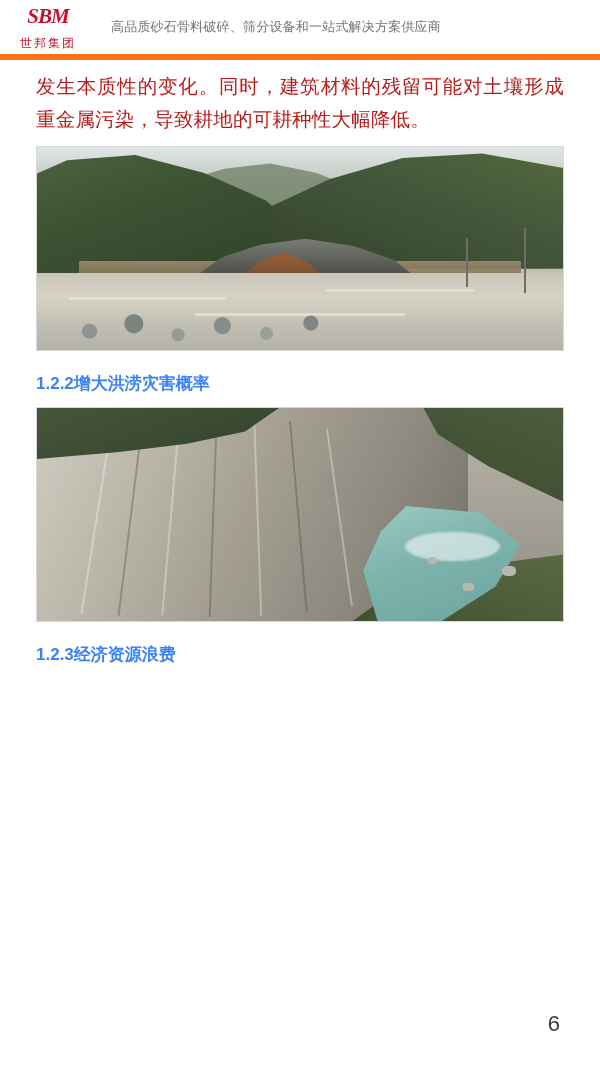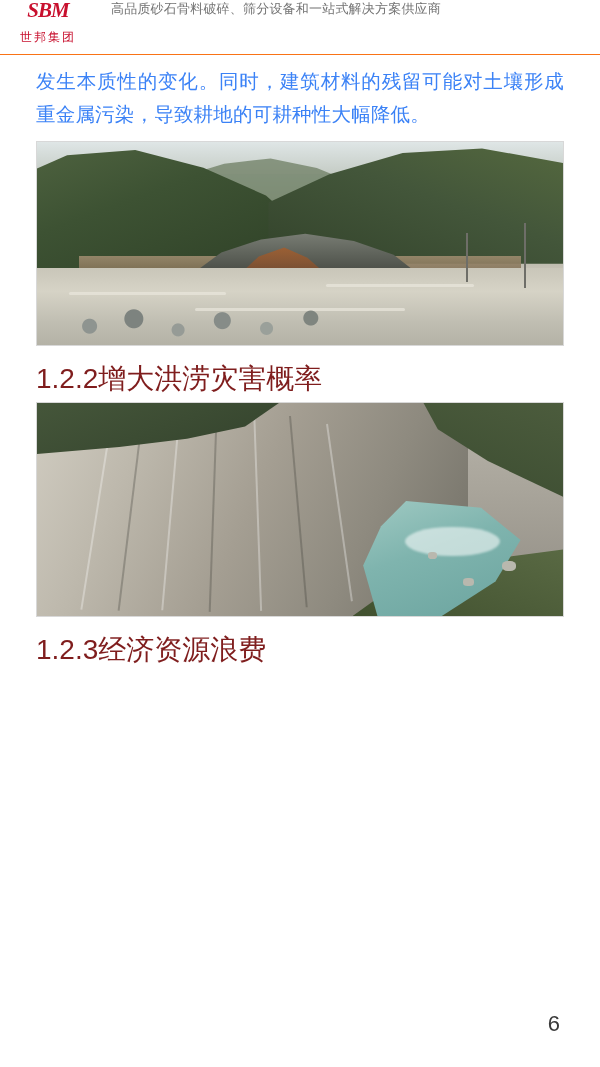--- a/index.html
+++ b/index.html
@@ -13,22 +13,22 @@
     font-family: "Liberation Sans", "DejaVu Sans", sans-serif;
     color: #231f20;
     position: relative;
     overflow: hidden;
   }
 
   
   .header {
     height: 54px;
     display: flex;
-    align-items: flex-start;
-    border-bottom: 1px solid #f97316;
+    align-items: center;
+    border-bottom: 6px solid #f97316;
   }
   .logo-zone {
     width: 96px;
     display: flex;
     flex-direction: column;
     align-items: center;
     justify-content: center;
     flex: none;
   }
   .logo-mark {
@@ -64,29 +64,29 @@
 
   
   .content {
     padding: 10px 36px 0 36px;
     box-sizing: border-box;
   }
   p.body-text {
     margin: 0 0 10px 0;
     font-size: 19.5px;
     line-height: 33px;
-    color: #3b82f6;
+    color: #b91c1c;
     text-align: justify;
     letter-spacing: .2px;
   }
   h2.section-heading {
     margin: 18px 0 8px 0;
-    font-size: 28px;
-    font-weight: normal;
-    color: #7f1d1d;
+    font-size: 17px;
+    font-weight: bold;
+    color: #3b82f6;
     line-height: 30px;
   }
 
   
   .figure {
     width: 528px;
     height: 205px;
     margin: 8px 0 14px 0;
     position: relative;
     overflow: hidden;

